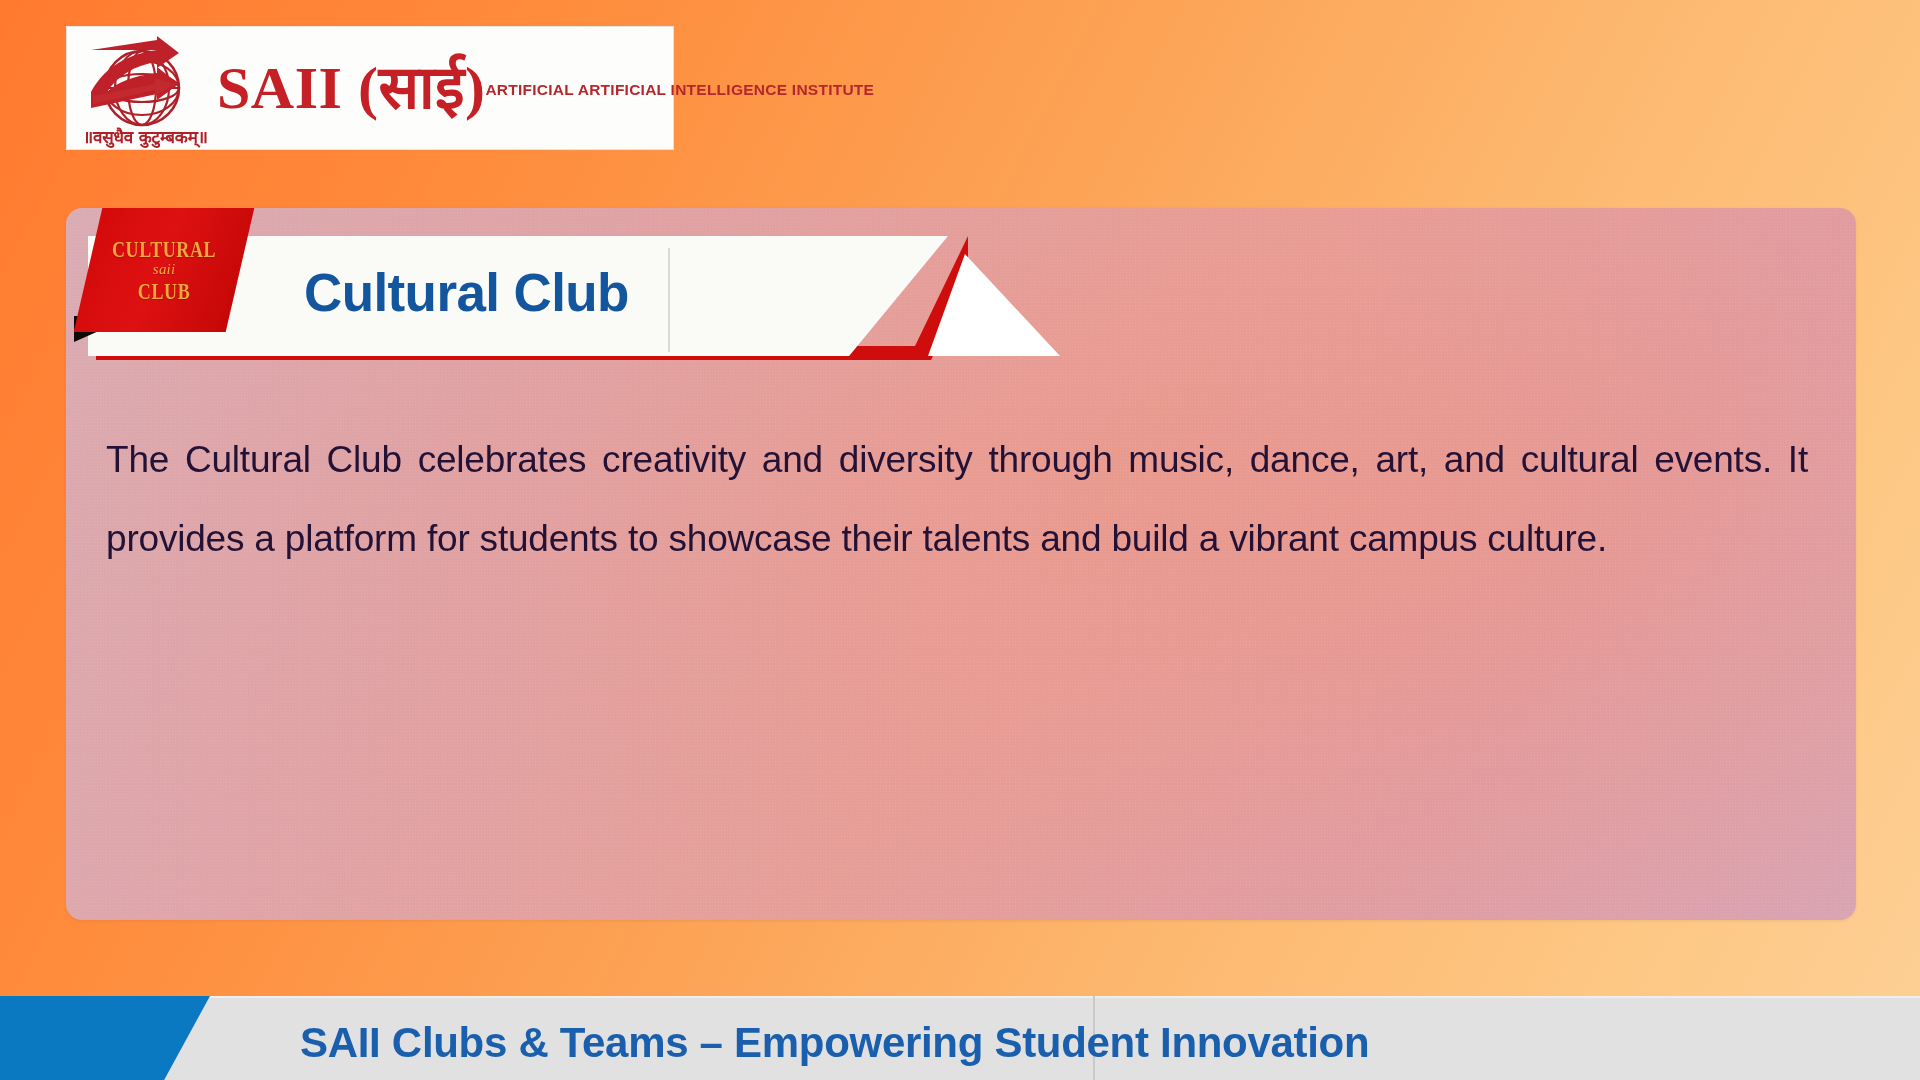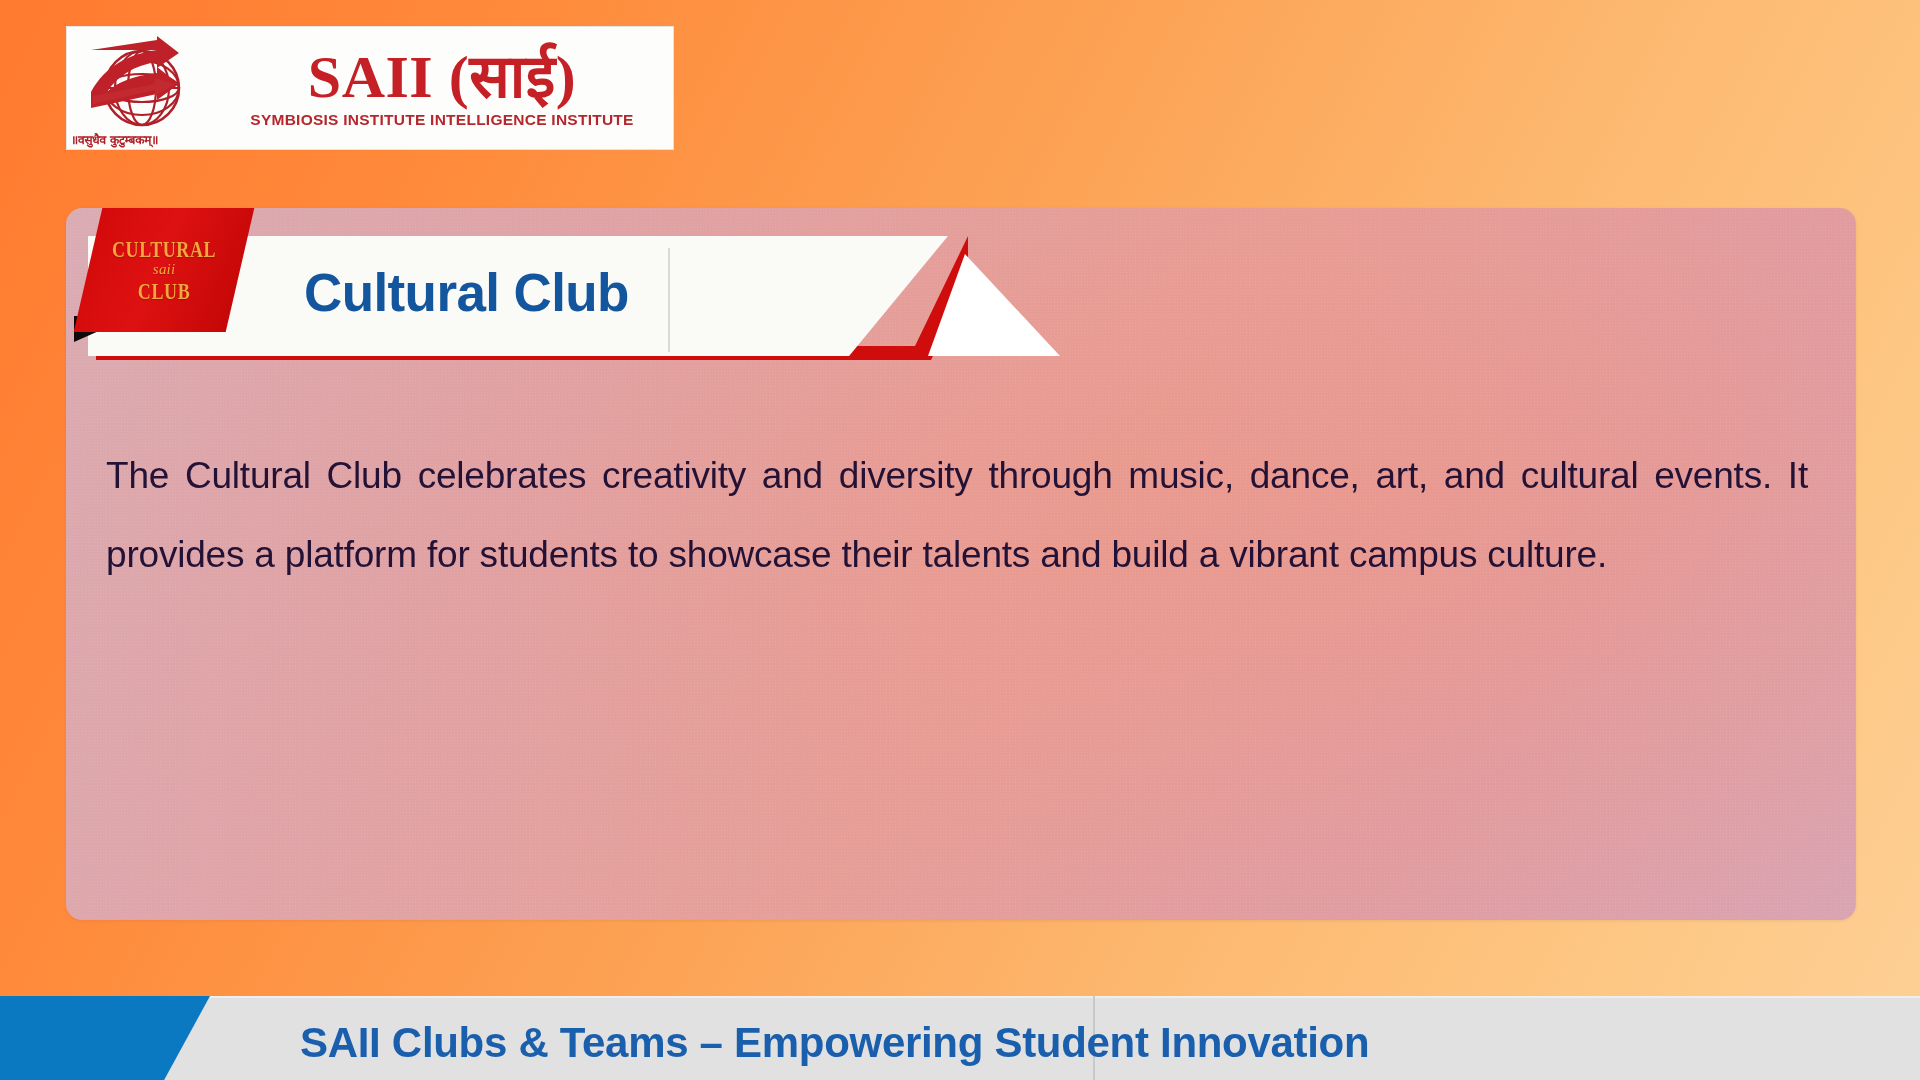--- a/index.html
+++ b/index.html
@@ -46,35 +46,35 @@
     position: relative;
     width: 150px;
     flex: 0 0 150px;
     display: flex;
     align-items: center;
     justify-content: center;
   }
   .logo-mark svg { display: block; }
   .logo-sanskrit {
     position: absolute;
-    left: 4px;
+    left: 16px;
     bottom: 1px;
     font-family: "DejaVu Sans", sans-serif;
-    font-size: 12px;
+    font-size: 17px;
     font-weight: 700;
     color: #B02028;
     white-space: nowrap;
     letter-spacing: -0.2px;
     text-align: right;
   }
   .logo-text {
     flex: 1 1 auto;
     display: flex;
-    flex-direction: column;
-    justify-content: center;
+    flex-direction: row;
+    justify-content: flex-start;
     align-items: center;
     padding-right: 6px;
   }
   .logo-title {
     font-family: "Liberation Serif", serif;
     font-weight: 700;
     font-size: 60px;
     line-height: 1;
     color: #C42026;
     letter-spacing: 0.5px;
@@ -229,21 +229,21 @@
     color: #14569E;
     letter-spacing: -0.6px;
     white-space: nowrap;
     text-align: center;
   }
 
   
   .card-body {
     position: absolute;
     left: 40px;
-    top: 228px;
+    top: 212px;
     width: 1702px;
   }
   .card-paragraph {
     margin: 0;
     font-family: "Liberation Sans", sans-serif;
     font-size: 37px;
     line-height: 79px;
     color: #231236;
     text-align: justify;
     text-justify: inter-word;
@@ -321,21 +321,21 @@
                  C52 29 34 40 24 56
                  C34 46 50 40 74 37 L74 31 L96 48 L74 64 L74 58
                  L8 72 L8 56
                  C22 30 46 18 74 14 Z" fill="#BE2129"></path>
         <path d="M10 60 L72 48 L72 42 L92 48 L72 60 L72 54 L10 68 Z" fill="#C32A30"></path>
       </svg>
       <div class="logo-sanskrit">॥वसुधैव कुटुम्बकम्॥</div>
     </div>
     <div class="logo-text">
       <div class="logo-title">SAII (साई)</div>
-      <div class="logo-sub">SYMBIOSIS INSTITUTE INTELLIGENCE INSTITUTE</div>
+      <div class="logo-sub">ARTIFICIAL ARTIFICIAL INTELLIGENCE INSTITUTE</div>
     </div>
   </div>
 
   <div class="card">
     <div class="card-noise"></div>
 
     <div class="banner">
       <div class="banner-accent"></div>
       <div class="banner-plate"></div>
       <div class="banner-flag"></div>

